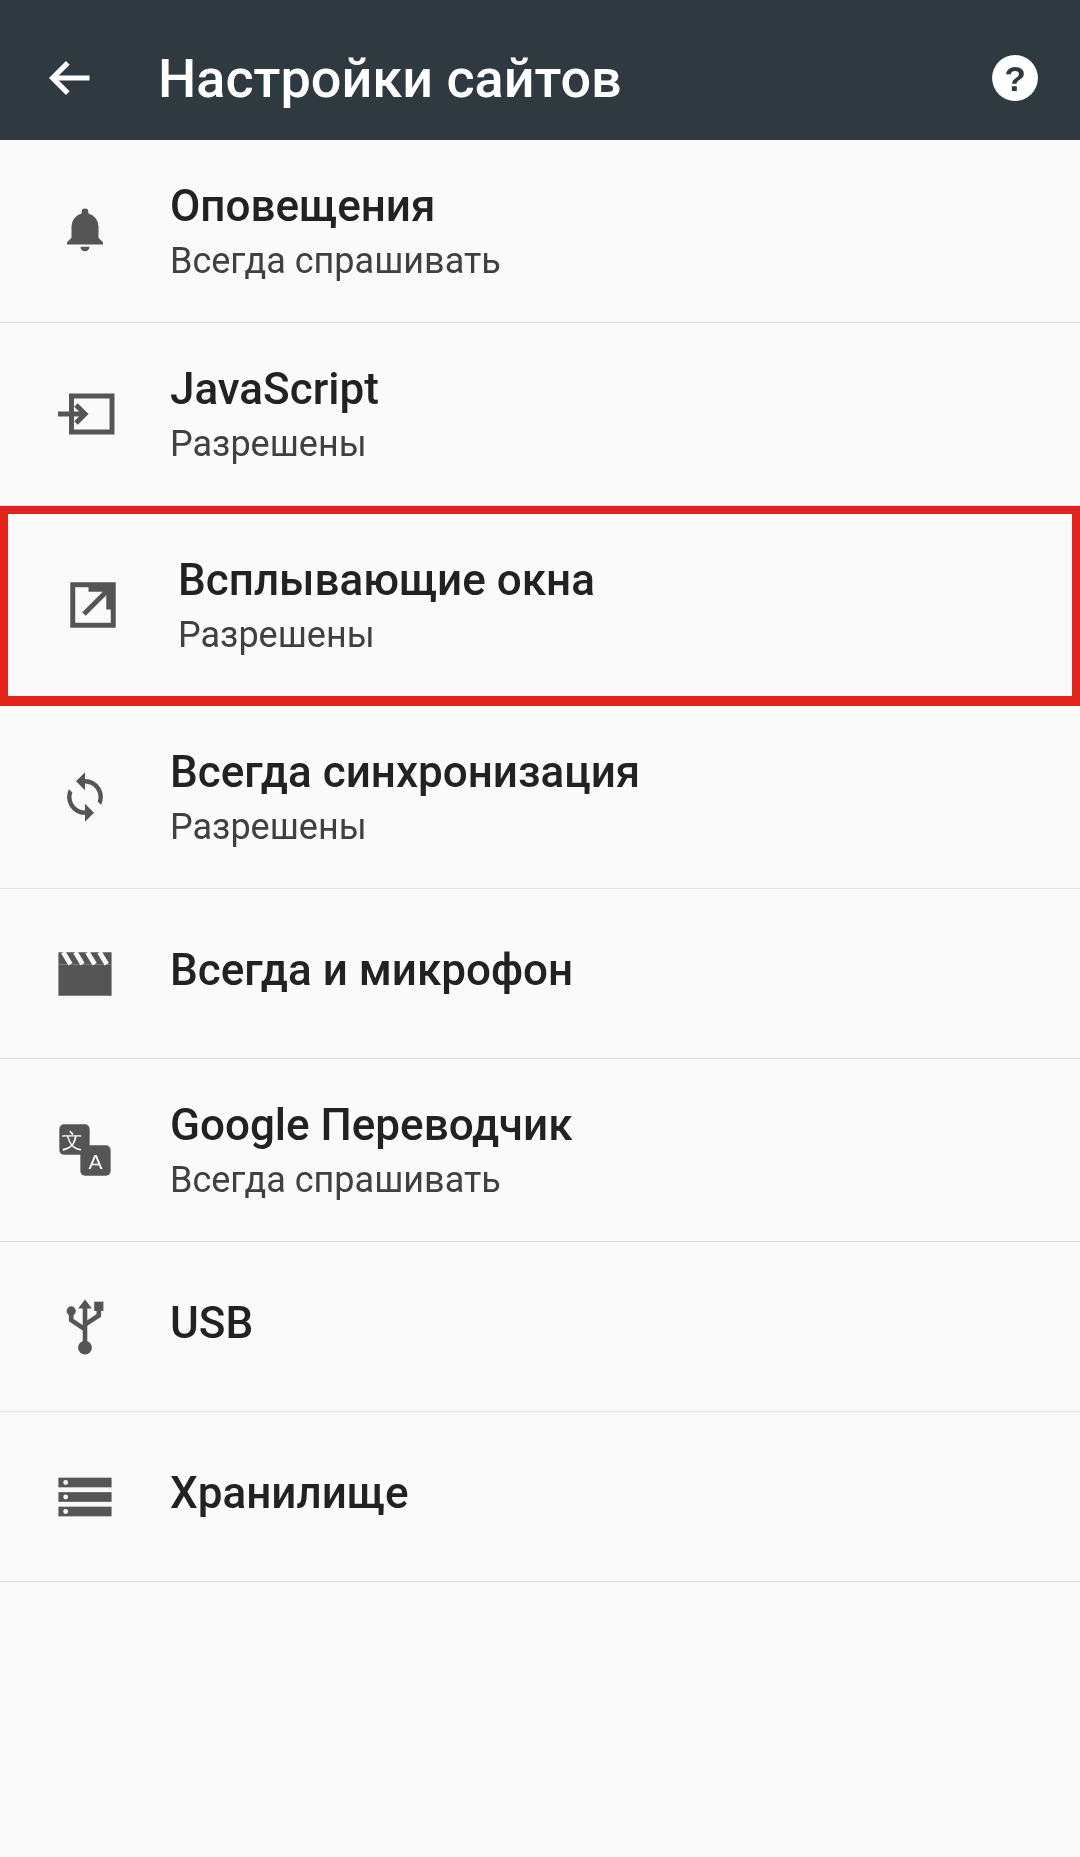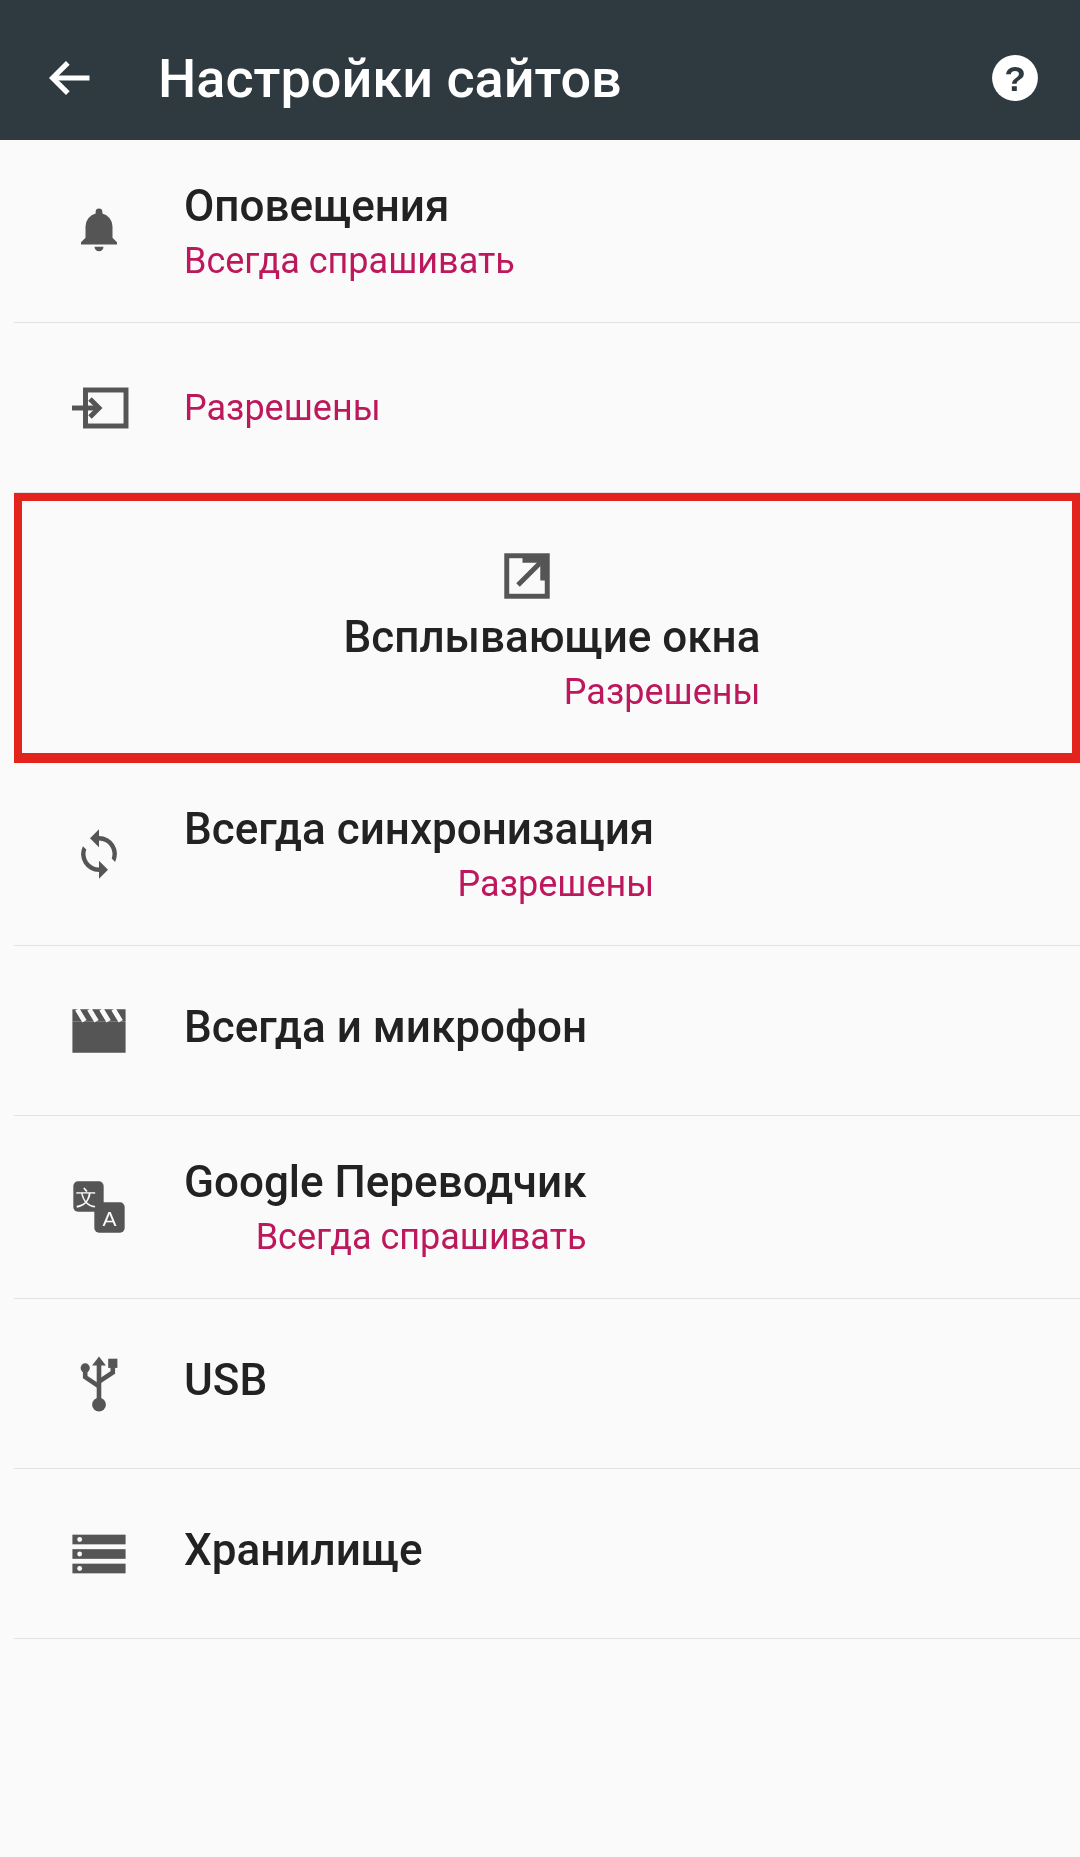--- a/index.html
+++ b/index.html
@@ -42,27 +42,25 @@
     background: #fafafa;
   }
   .item {
     display: flex;
     align-items: center;
     padding: 40px 40px 40px 50px;
     border-bottom: 1px solid #e2e2e2;
     background: #fafafa;
     cursor: pointer;
     min-height: 170px;
-    margin-left: 14px;
   }
   .item.highlight {
     border: 8px solid #e3241c;
     border-bottom-width: 10px;
     border-top-width: 8px;
-    flex-direction: column;
   }
   .icon-slot {
     width: 70px;
     height: 70px;
     display: flex;
     align-items: center;
     justify-content: center;
     margin-right: 50px;
     color: #555;
     flex-shrink: 0;
@@ -73,22 +71,21 @@
     justify-content: center;
   }
   .title {
     font-size: 44px;
     font-weight: 500;
     color: #222;
     margin-bottom: 8px;
   }
   .subtitle {
     font-size: 36px;
-    color: #be185d;
-    text-align: right;
+    color: #404040;
   }
   svg { display: block; }
 </style>
 </head>
 <body>
 
 <div class="header">
   <div class="back-btn">
     <svg width="52" height="52" viewBox="0 0 24 24" fill="none" stroke="#fff" stroke-width="2.4">
       <line x1="21" y1="12" x2="4" y2="12"></line>
@@ -121,20 +118,21 @@
 
   <div class="item">
     <div class="icon-slot">
       <svg width="60" height="54" viewBox="0 0 26 24" fill="none" stroke="#555" stroke-width="2.2">
         <rect x="7" y="4" width="18" height="16" fill="none"></rect>
         <line x1="1" y1="12" x2="13" y2="12"></line>
         <polyline points="9,8 13,12 9,16" fill="none"></polyline>
       </svg>
     </div>
     <div class="text-col">
+      <div class="title">JavaScript</div>
       <div class="subtitle">Разрешены</div>
     </div>
   </div>
 
   <div class="item highlight">
     <div class="icon-slot">
       <svg width="54" height="54" viewBox="0 0 24 24" fill="none" stroke="#555" stroke-width="2.2">
         <rect x="3" y="3" width="18" height="18"></rect>
         <polyline points="10,5 19,5 19,14" fill="none"></polyline>
         <line x1="19" y1="5" x2="8" y2="16"></line>

